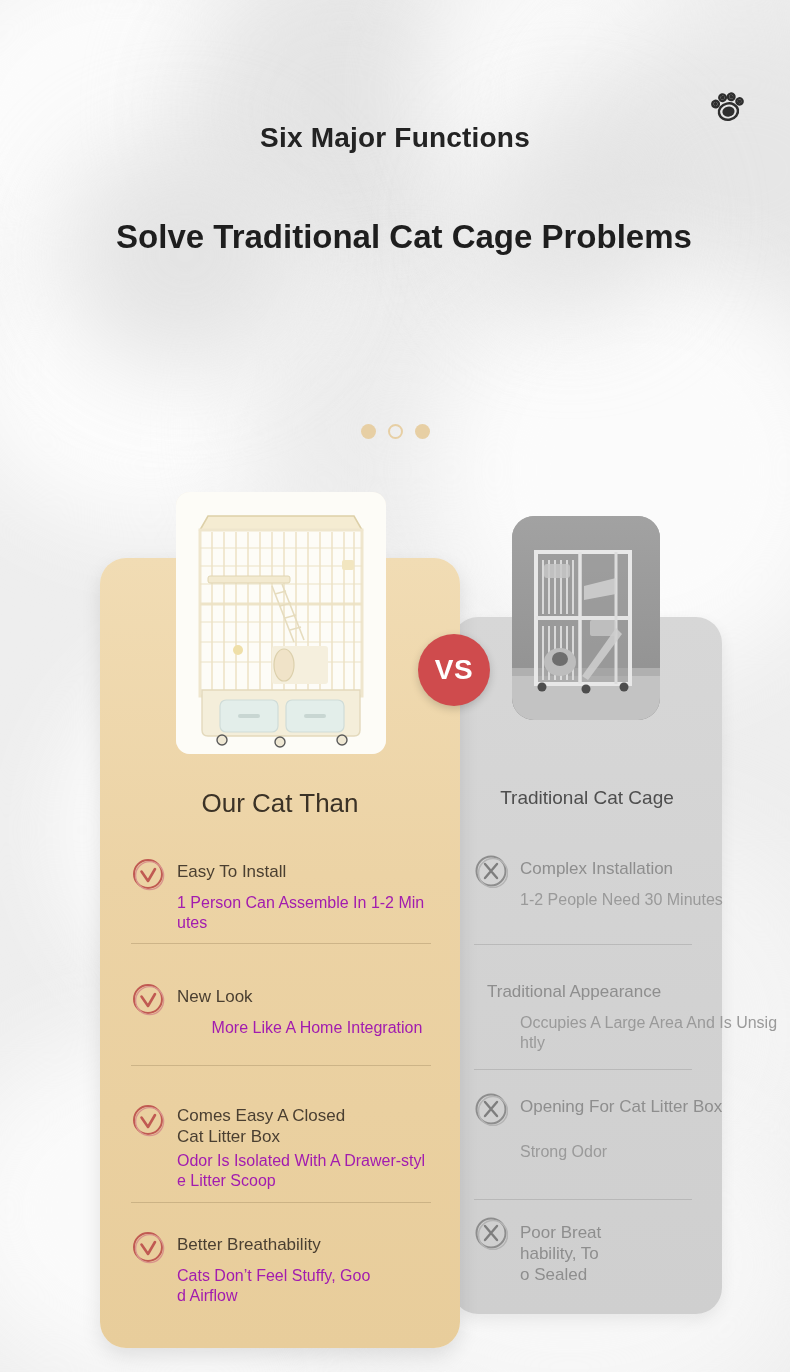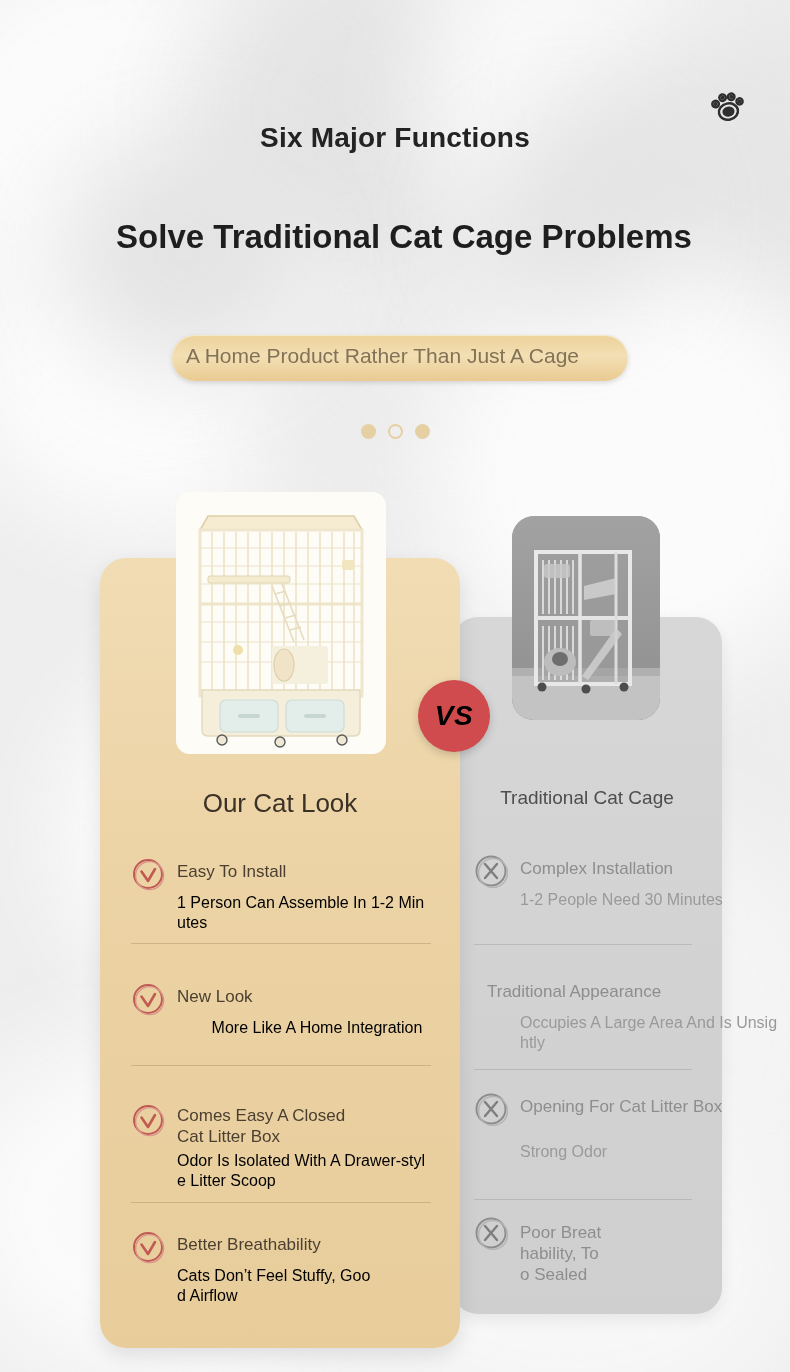--- a/index.html
+++ b/index.html
@@ -105,28 +105,27 @@
   .img-trad{
     position:absolute; left:512px; top:516px;
     width:148px; height:204px;
     border-radius:22px;
     overflow:hidden;
     background:linear-gradient(160deg,#a9a9a9 0%, #9c9c9c 40%, #b4b4b4 100%);
   }
 
   
   .vs-badge{
-    position:absolute; left:418px; top:680px;
+    position:absolute; left:418px; top:634px;
     width:72px; height:72px; border-radius:50%;
     background:#cf4b4d;
-    color:#000000; font-size:28px; font-weight:bold;
+    color:#ffffff; font-size:28px; font-weight:bold;
     display:flex; align-items:center; justify-content:center;
     box-shadow:0 3px 9px rgba(0,0,0,.18);
     letter-spacing:.5px;
-    font-style:italic;
   }
 
   
   .card-title-left{
     position:absolute; left:100px; top:788px; width:360px;
     text-align:center; font-size:26px; color:#3b3226;
   }
   .card-title-right{
     position:absolute; left:452px; top:787px; width:270px;
     text-align:center; font-size:19px; color:#4e4e4e;
@@ -141,21 +140,21 @@
     width:250px;
     word-break:break-all;
   }
   .feat .ds{
     position:absolute; left:46px;
     font-size:16px; line-height:20px;
     width:250px;
     word-break:break-all;
   }
   .left-feat .hd{ color:#4a3f31; }
-  .left-feat .ds{ color:#000000; }
+  .left-feat .ds{ color:#a21caf; }
   .right-feat .hd{ color:#8e8e8e; }
   .right-feat .ds{ color:#9a9a9a; }
   .right-feat .hd, .right-feat .ds{ width:230px; }
 
   .divider-l{ position:absolute; height:1px; background:rgba(150,125,85,.35); }
   .divider-r{ position:absolute; height:1px; background:rgba(140,140,140,.35); }
 
   .ghost{ opacity:0; }
 </style>
 </head>
@@ -194,23 +193,20 @@
         <circle cx="21.5" cy="13.5" r="2.1"></circle>
         <circle cx="30.5" cy="14.5" r="2.1"></circle>
         <circle cx="38" cy="21" r="2"></circle>
       </g>
     </svg>
   </div>
 
   <div class="title-main">Six Major Functions</div>
   <div class="title-sub">Solve Traditional Cat Cage Problems</div>
 
-  <div class="pill">
-    <div class="pill-text">A Home Product Rather Than Just A Cage</div>
-  </div>
 
   <div class="dots">
     <span class="dot filled"></span>
     <span class="dot hollow"></span>
     <span class="dot filled"></span>
   </div>
 
   <div class="card-right"></div>
 
   <div class="img-trad">
@@ -318,21 +314,21 @@
       <rect x="62" y="222" width="22" height="4" rx="2" fill="#c8d6d2"></rect>
       <rect x="128" y="222" width="22" height="4" rx="2" fill="#c8d6d2"></rect>
       <circle cx="46" cy="248" r="5" fill="#efe8d4" stroke="#5a5a5a" stroke-width="1.4"></circle>
       <circle cx="104" cy="250" r="5" fill="#efe8d4" stroke="#5a5a5a" stroke-width="1.4"></circle>
       <circle cx="166" cy="248" r="5" fill="#efe8d4" stroke="#5a5a5a" stroke-width="1.4"></circle>
     </svg>
   </div>
 
   <div class="vs-badge">VS</div>
 
-  <div class="card-title-left">Our Cat Look</div>
+  <div class="card-title-left">Our Cat Than</div>
   <div class="card-title-right">Traditional Cat Cage</div>
 
   <div class="feat right-feat" style="left:474px; top:854px;">
     <span class="ic">
       <svg viewBox="0 0 34 34" width="34" height="34">
         <circle cx="17" cy="17" r="14.5" fill="none" stroke="#8d8d8d" stroke-width="2"></circle>
         <circle cx="19" cy="19" r="14.5" fill="none" stroke="#b4b4b4" stroke-width="1.6"></circle>
         <path d="M11 10 L23 24 M23 10 L11 24" stroke="#7e7e7e" stroke-width="2.4" fill="none" stroke-linecap="round"></path>
       </svg>
     </span>

